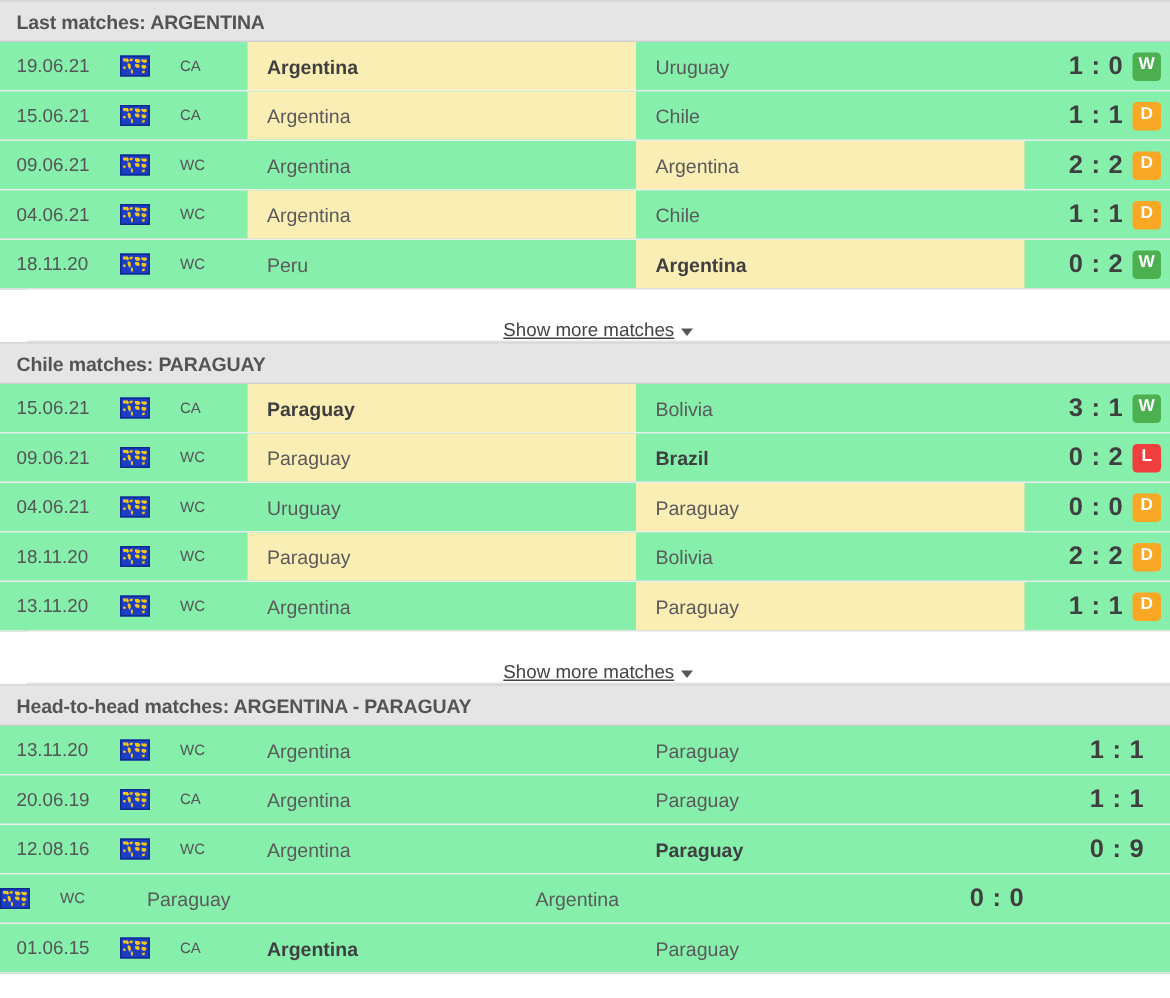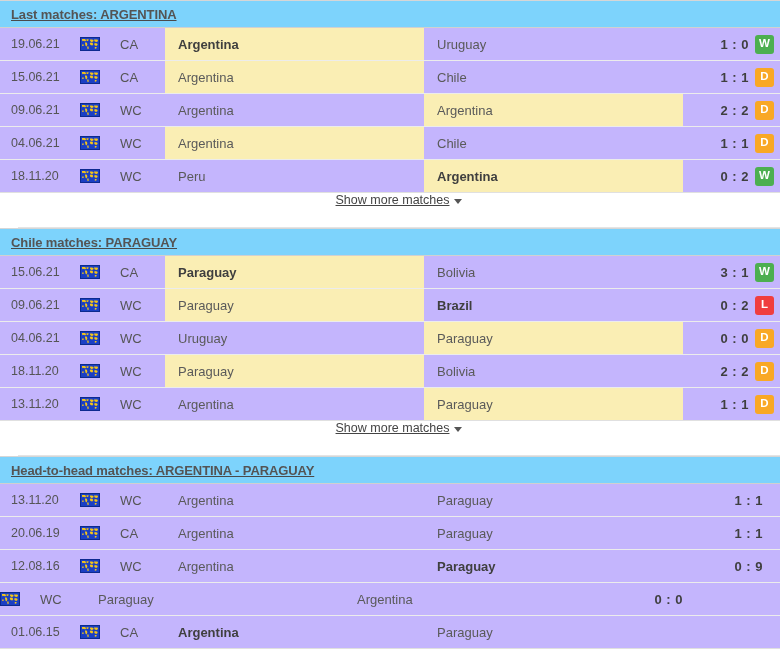--- a/index.html
+++ b/index.html
@@ -13,43 +13,42 @@
     font-family: "Liberation Sans", sans-serif;
     font-size: 13px;
     color: #4a4a4a;
     overflow: hidden;
   }
   .page { width: 780px; }
 
   
   .section-header {
     height: 28px;
-    background: #7dd3fc;
+    background: #e5e5e5;
     border-top: 1px solid #d6d6d6;
     border-bottom: 1px solid #d0d0d0;
     display: flex;
     align-items: center;
     padding-left: 11px;
     box-sizing: border-box;
-    text-decoration: underline;
   }
   .section-header-title {
     font-size: 13px;
     font-weight: bold;
     color: #545454;
     letter-spacing: -0.1px;
   }
 
   
   .match-row {
     height: 33px;
     display: flex;
     align-items: stretch;
     border-bottom: 1px solid #ececec;
-    background: #c4b5fd;
+    background: #86efac;
     box-sizing: border-box;
   }
   .match-row:last-child { border-bottom: 1px solid #e0e0e0; }
 
   .cell {
     display: flex;
     align-items: center;
     box-sizing: border-box;
   }
   .c-date {
@@ -57,39 +56,39 @@
     padding-left: 11px;
     font-size: 12.5px;
     color: #555;
   }
   .c-icon {
     width: 40px;
     justify-content: flex-start;
   }
   .c-comp {
     width: 45px;
-    font-size: 13px;
+    font-size: 10px;
     color: #555;
   }
   .c-home {
     width: 259px;
     padding-left: 13px;
     font-size: 13px;
     color: #5a5a5a;
   }
   .c-away {
     width: 259px;
     padding-left: 13px;
     font-size: 13px;
     color: #5a5a5a;
   }
   .c-score {
     width: 66px;
     justify-content: flex-end;
-    font-size: 13px;
+    font-size: 17px;
     font-weight: bold;
     color: #3f3f3f;
     letter-spacing: 0.5px;
   }
   .c-badge {
     width: 31px;
     justify-content: center;
   }
 
   .highlight { background: #faeeb4; }
@@ -127,21 +126,21 @@
   }
   .badge-W { background: #4caf50; }
   .badge-D { background: #f9a825; }
   .badge-L { background: #f03e3e; }
 
   
   .show-more-row {
     height: 35px;
     background: #ffffff;
     display: flex;
-    align-items: flex-start;
+    align-items: flex-end;
     justify-content: center;
     border-bottom: 1px solid #e4e4e4;
     box-sizing: border-box;
     margin-left: 18px;
   }
   .show-more-link {
     font-size: 12.5px;
     color: #444;
     text-decoration: underline;
     cursor: pointer;

